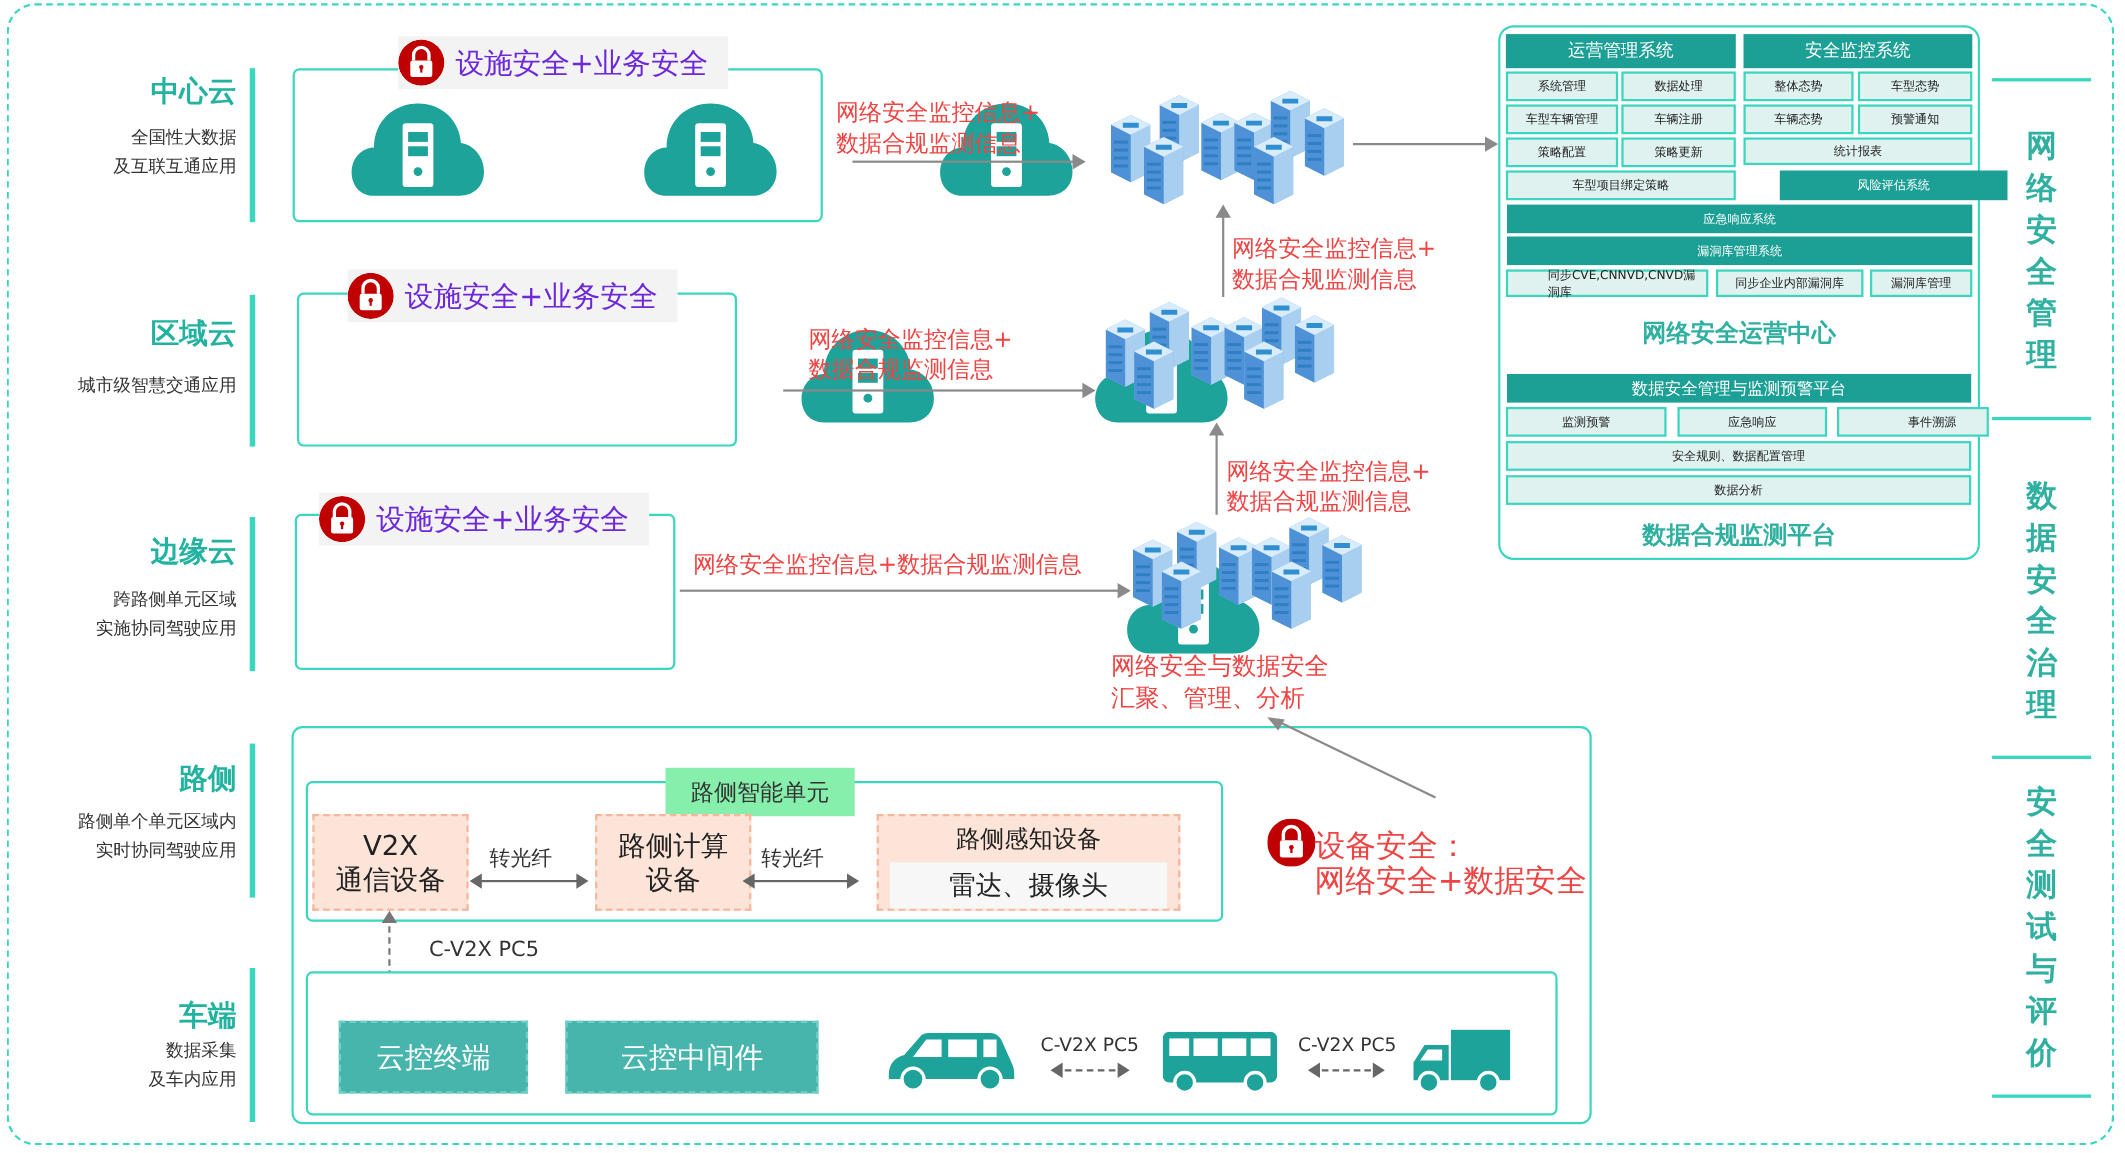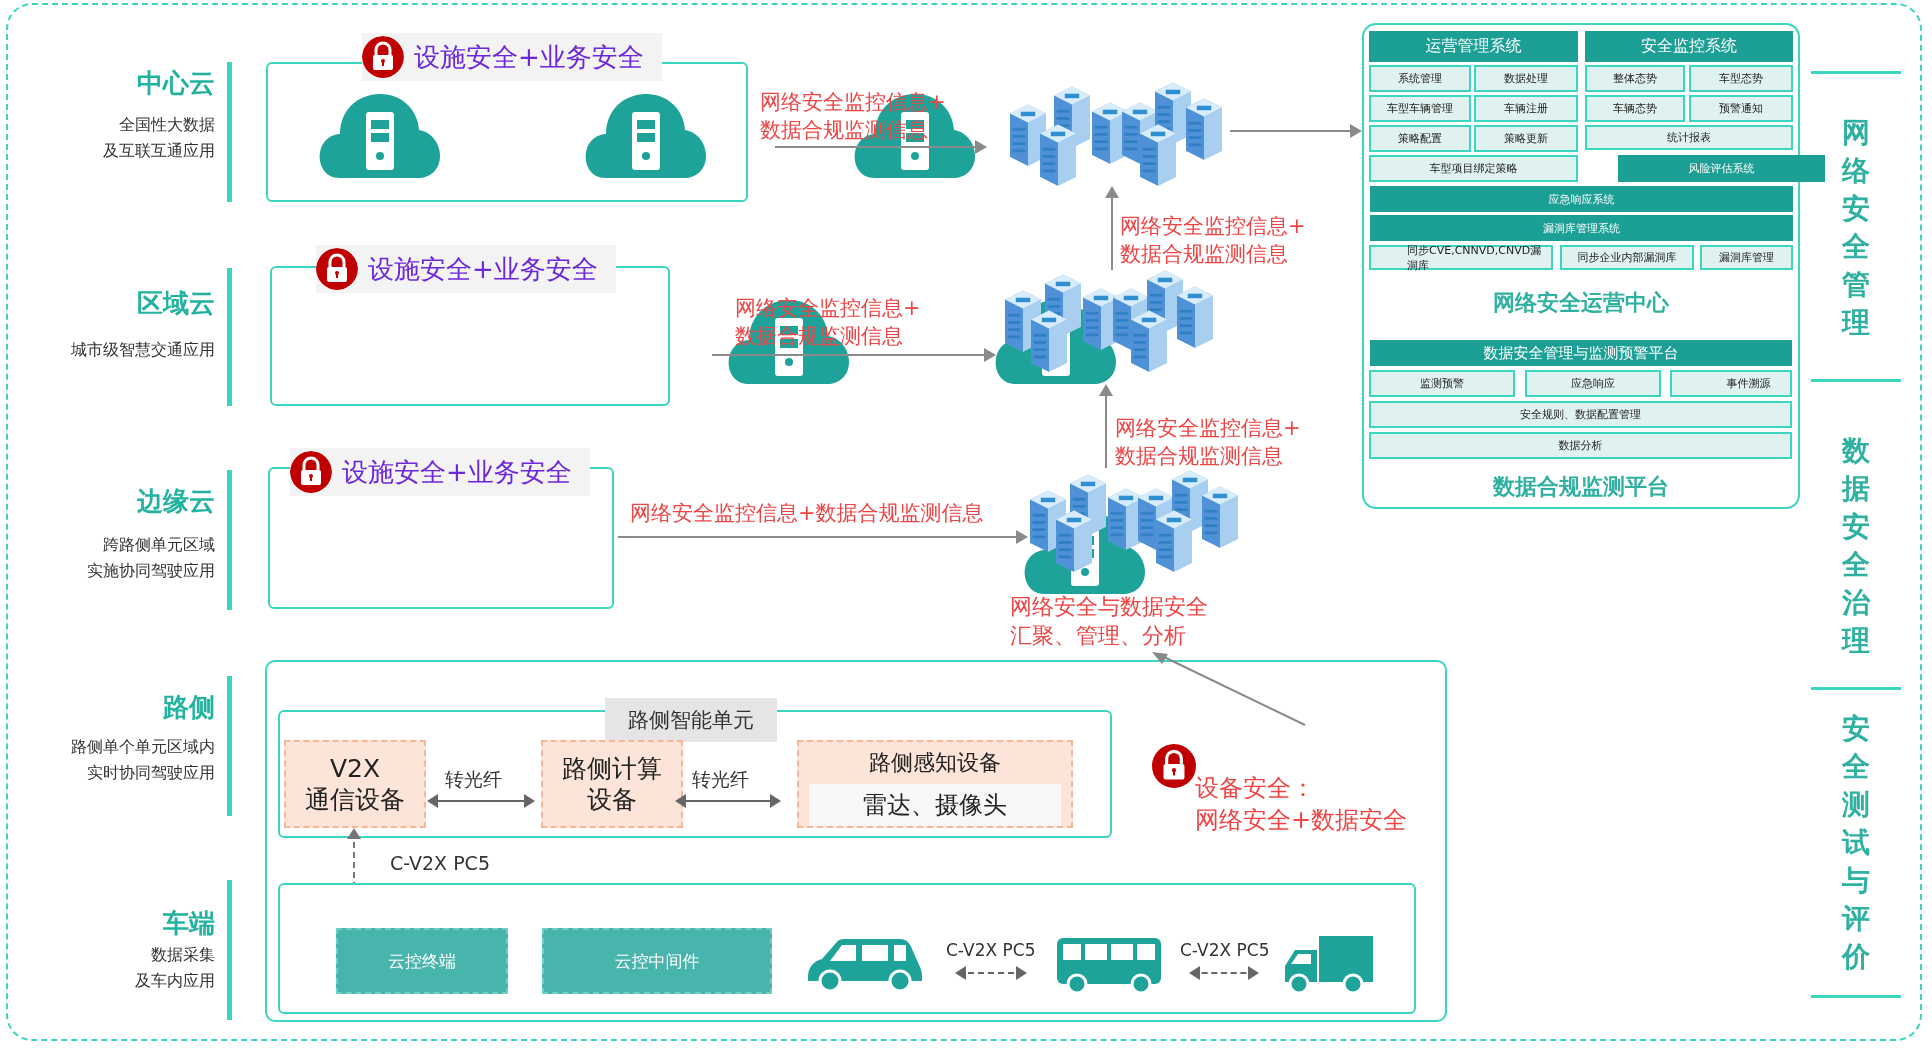--- a/index.html
+++ b/index.html
@@ -20,21 +20,21 @@
   .arrow-h::after{content:"";position:absolute;right:-2px;top:-6px;border-left:12px solid #8a8a8a;border-top:7px solid transparent;border-bottom:7px solid transparent;}
   .arrow-v{width:2px;background:#8a8a8a;}
   .arrow-v::after{content:"";position:absolute;top:-4px;left:-6px;border-bottom:12px solid #8a8a8a;border-left:7px solid transparent;border-right:7px solid transparent;}
   .rp{border:2px solid #3ad6c0;border-radius:14px;box-sizing:border-box;background:#fff;}
   .rh{background:#1c9f95;color:#fff;display:flex;align-items:center;justify-content:center;font-size:16px;box-sizing:border-box;}
   .rc{background:#e0f2ef;border:2px solid #3ad6c0;color:#222;display:flex;align-items:center;justify-content:center;font-size:11px;box-sizing:border-box;}
   .rbig{font-size:22px;font-weight:bold;color:#2fb0a0;text-align:center;}
   .side-line{height:3px;background:#3ad6c0;}
   .side-txt{font-size:28px;font-weight:bold;color:#2fb0a0;width:40px;text-align:center;line-height:38px;}
   .dev{background:#fde4d8;border:2px dashed #f5b79b;box-sizing:border-box;display:flex;flex-direction:column;align-items:center;justify-content:center;color:#222;text-align:center;}
-  .ctrl{background:#48b5ad;border:2px dashed #6fcfc6;box-sizing:border-box;color:#fff;font-size:17px;display:flex;align-items:center;justify-content:center;margin-left:28px;}
+  .ctrl{background:#48b5ad;border:2px dashed #6fcfc6;box-sizing:border-box;color:#fff;font-size:26px;display:flex;align-items:center;justify-content:center;}
   .dbl{height:2px;background:#666;}
   .dbl::before{content:"";position:absolute;left:-3px;top:-6px;border-right:11px solid #666;border-top:7px solid transparent;border-bottom:7px solid transparent;}
   .dbl::after{content:"";position:absolute;right:-3px;top:-6px;border-left:11px solid #666;border-top:7px solid transparent;border-bottom:7px solid transparent;}
   .dbl-dash{height:0;border-top:2px dashed #666;}
   .dbl-dash::before{content:"";position:absolute;left:-3px;top:-8px;border-right:11px solid #666;border-top:7px solid transparent;border-bottom:7px solid transparent;}
   .dbl-dash::after{content:"";position:absolute;right:-3px;top:-8px;border-left:11px solid #666;border-top:7px solid transparent;border-bottom:7px solid transparent;}
   .small-lbl{font-size:19px;color:#333;white-space:nowrap;}
 </style>
 </head>
 <body>
@@ -273,21 +273,21 @@
 
 <div class="abs box" style="left:265px;top:660px;width:1182px;height:362px;border-radius:10px;"></div>
 
 <svg class="abs" style="left:1150px;top:650px;" width="160" height="80">
   <line x1="155" y1="75" x2="12" y2="6" stroke="#8a8a8a" stroke-width="2"></line>
   <polygon points="2,2 18,4 12,14" fill="#8a8a8a"></polygon>
 </svg>
 
 
 <div class="abs box" style="left:278px;top:710px;width:834px;height:128px;"></div>
-<div class="abs" style="left:605px;top:698px;width:172px;height:44px;background:#e5e5e5;font-size:21px;display:flex;align-items:center;justify-content:center;">路侧智能单元</div>
+<div class="abs" style="left:605px;top:698px;width:172px;height:44px;background:#86efac;font-size:21px;display:flex;align-items:center;justify-content:center;">路侧智能单元</div>
 
 <div class="abs dev" style="left:284px;top:740px;width:142px;height:88px;font-size:25px;line-height:31px;">
   <div>V2X</div>
   <div>通信设备</div>
 </div>
 <div class="abs small-lbl" style="left:445px;top:767px;">转光纤</div>
 <div class="abs dbl" style="left:430px;top:800px;width:102px;"></div>
 
 <div class="abs dev" style="left:541px;top:740px;width:142px;height:88px;font-size:25px;line-height:31px;">
   <div>路侧计算</div>
@@ -298,21 +298,21 @@
 
 <div class="abs dev" style="left:797px;top:740px;width:276px;height:88px;justify-content:flex-start;padding-top:6px;font-family:Liberation Mono, monospace;">
   <div style="font-size:22px;">路侧感知设备</div>
   <div style="background:#f7f7f7;width:252px;height:44px;margin-top:6px;font-size:24px;display:flex;align-items:center;justify-content:center;">雷达、摄像头</div>
 </div>
 
 
 <svg class="abs" style="left:1152px;top:744px;" width="44" height="44">
     <use href="#locksym"></use>
   </svg>
-<div class="abs flowtxt" style="left:1195px;top:772px;width:240px;font-size:24px;line-height:32px;">
+<div class="abs flowtxt" style="left:1195px;top:753px;width:240px;font-size:28px;line-height:32px;">
   <div>设备安全：</div>
   <div>网络安全+数据安全</div>
 </div>
 
 
 <div class="abs" style="left:353px;top:832px;height:96px;border-left:2px dashed #777;"></div>
 <div class="abs" style="left:347px;top:828px;border-bottom:11px solid #777;border-left:7px solid transparent;border-right:7px solid transparent;"></div>
 <div class="abs" style="left:347px;top:922px;border-top:11px solid #777;border-left:7px solid transparent;border-right:7px solid transparent;"></div>
 <div class="abs small-lbl" style="left:380px;top:852px;background:#fff;padding:0 10px;">C-V2X PC5</div>
 
@@ -376,21 +376,21 @@
 <div class="abs rh" style="left:1370px;top:215px;width:423px;height:26px;font-size:11px;">漏洞库管理系统</div>
 <div class="abs rc" style="left:1369px;top:245px;width:184px;height:25px;padding-left:36px;">同步CVE,CNNVD,CNVD漏洞库</div>
 <div class="abs rc" style="left:1560px;top:245px;width:134px;height:25px;">同步企业内部漏洞库</div>
 <div class="abs rc" style="left:1700px;top:245px;width:93px;height:25px;">漏洞库管理</div>
 
 <div class="abs rbig" style="left:1362px;top:288px;width:438px;">网络安全运营中心</div>
 
 <div class="abs rh" style="left:1370px;top:340px;width:422px;height:26px;font-size:15px;">数据安全管理与监测预警平台</div>
 <div class="abs rc" style="left:1369px;top:370px;width:146px;height:27px;">监测预警</div>
 <div class="abs rc" style="left:1525px;top:370px;width:136px;height:27px;">应急响应</div>
-<div class="abs rc" style="left:1670px;top:370px;width:122px;height:27px;padding-left:35px;">事件溯源</div>
+<div class="abs rc" style="left:1670px;top:370px;width:138px;height:27px;padding-left:35px;">事件溯源</div>
 <div class="abs rc" style="left:1369px;top:401px;width:423px;height:27px;">安全规则、数据配置管理</div>
 <div class="abs rc" style="left:1369px;top:432px;width:423px;height:27px;">数据分析</div>
 
 <div class="abs rbig" style="left:1362px;top:472px;width:438px;">数据合规监测平台</div>
 
 
 <div class="abs side-line" style="left:1811px;top:71px;width:90px;"></div>
 <div class="abs side-txt" style="left:1836px;top:114px;">
     <div>网</div>
     <div>络</div>

